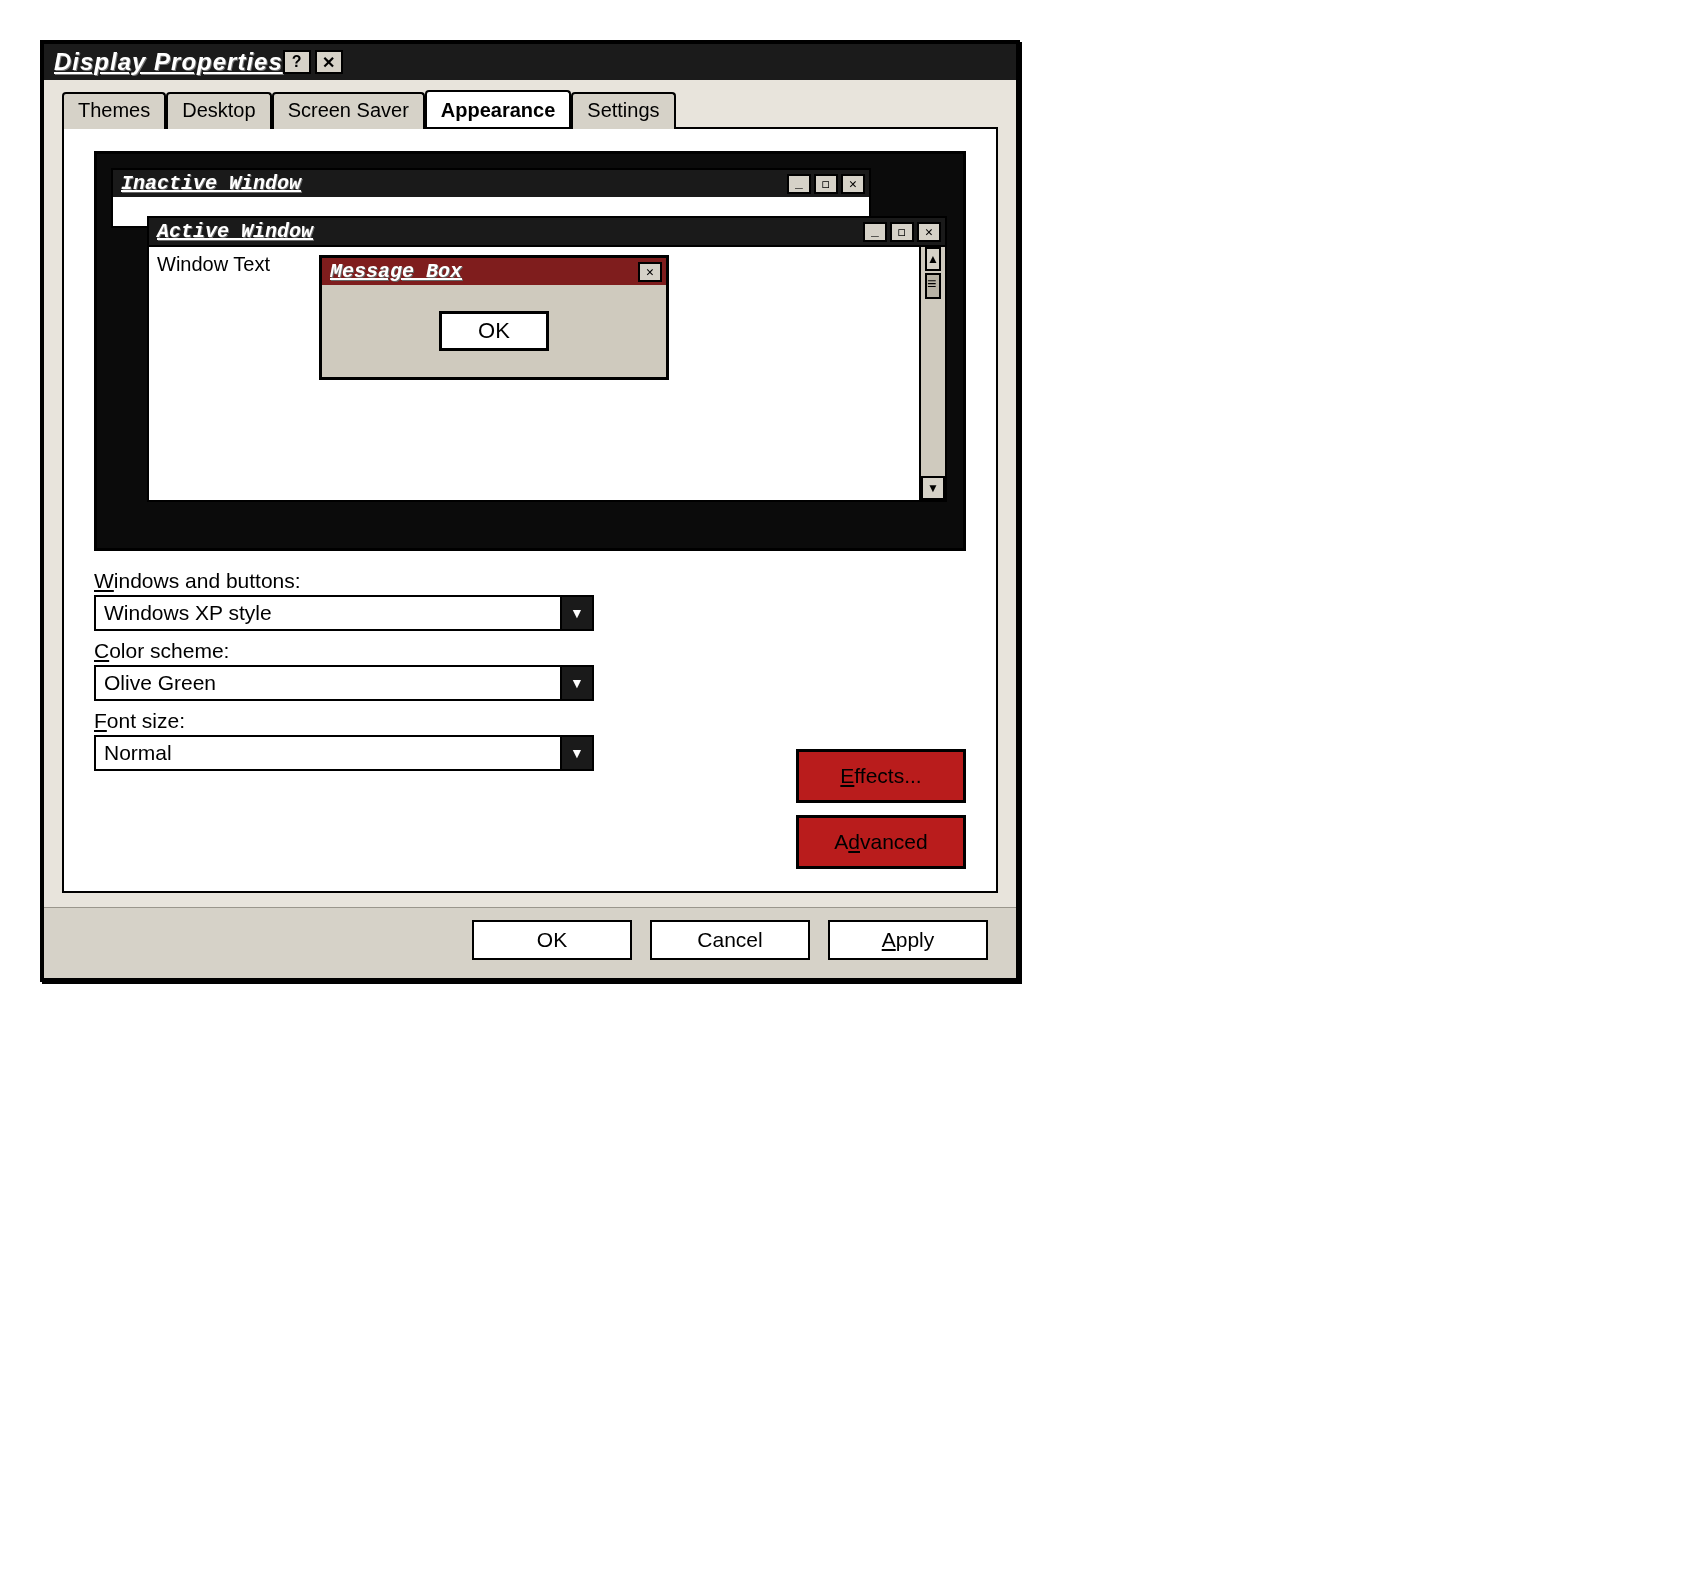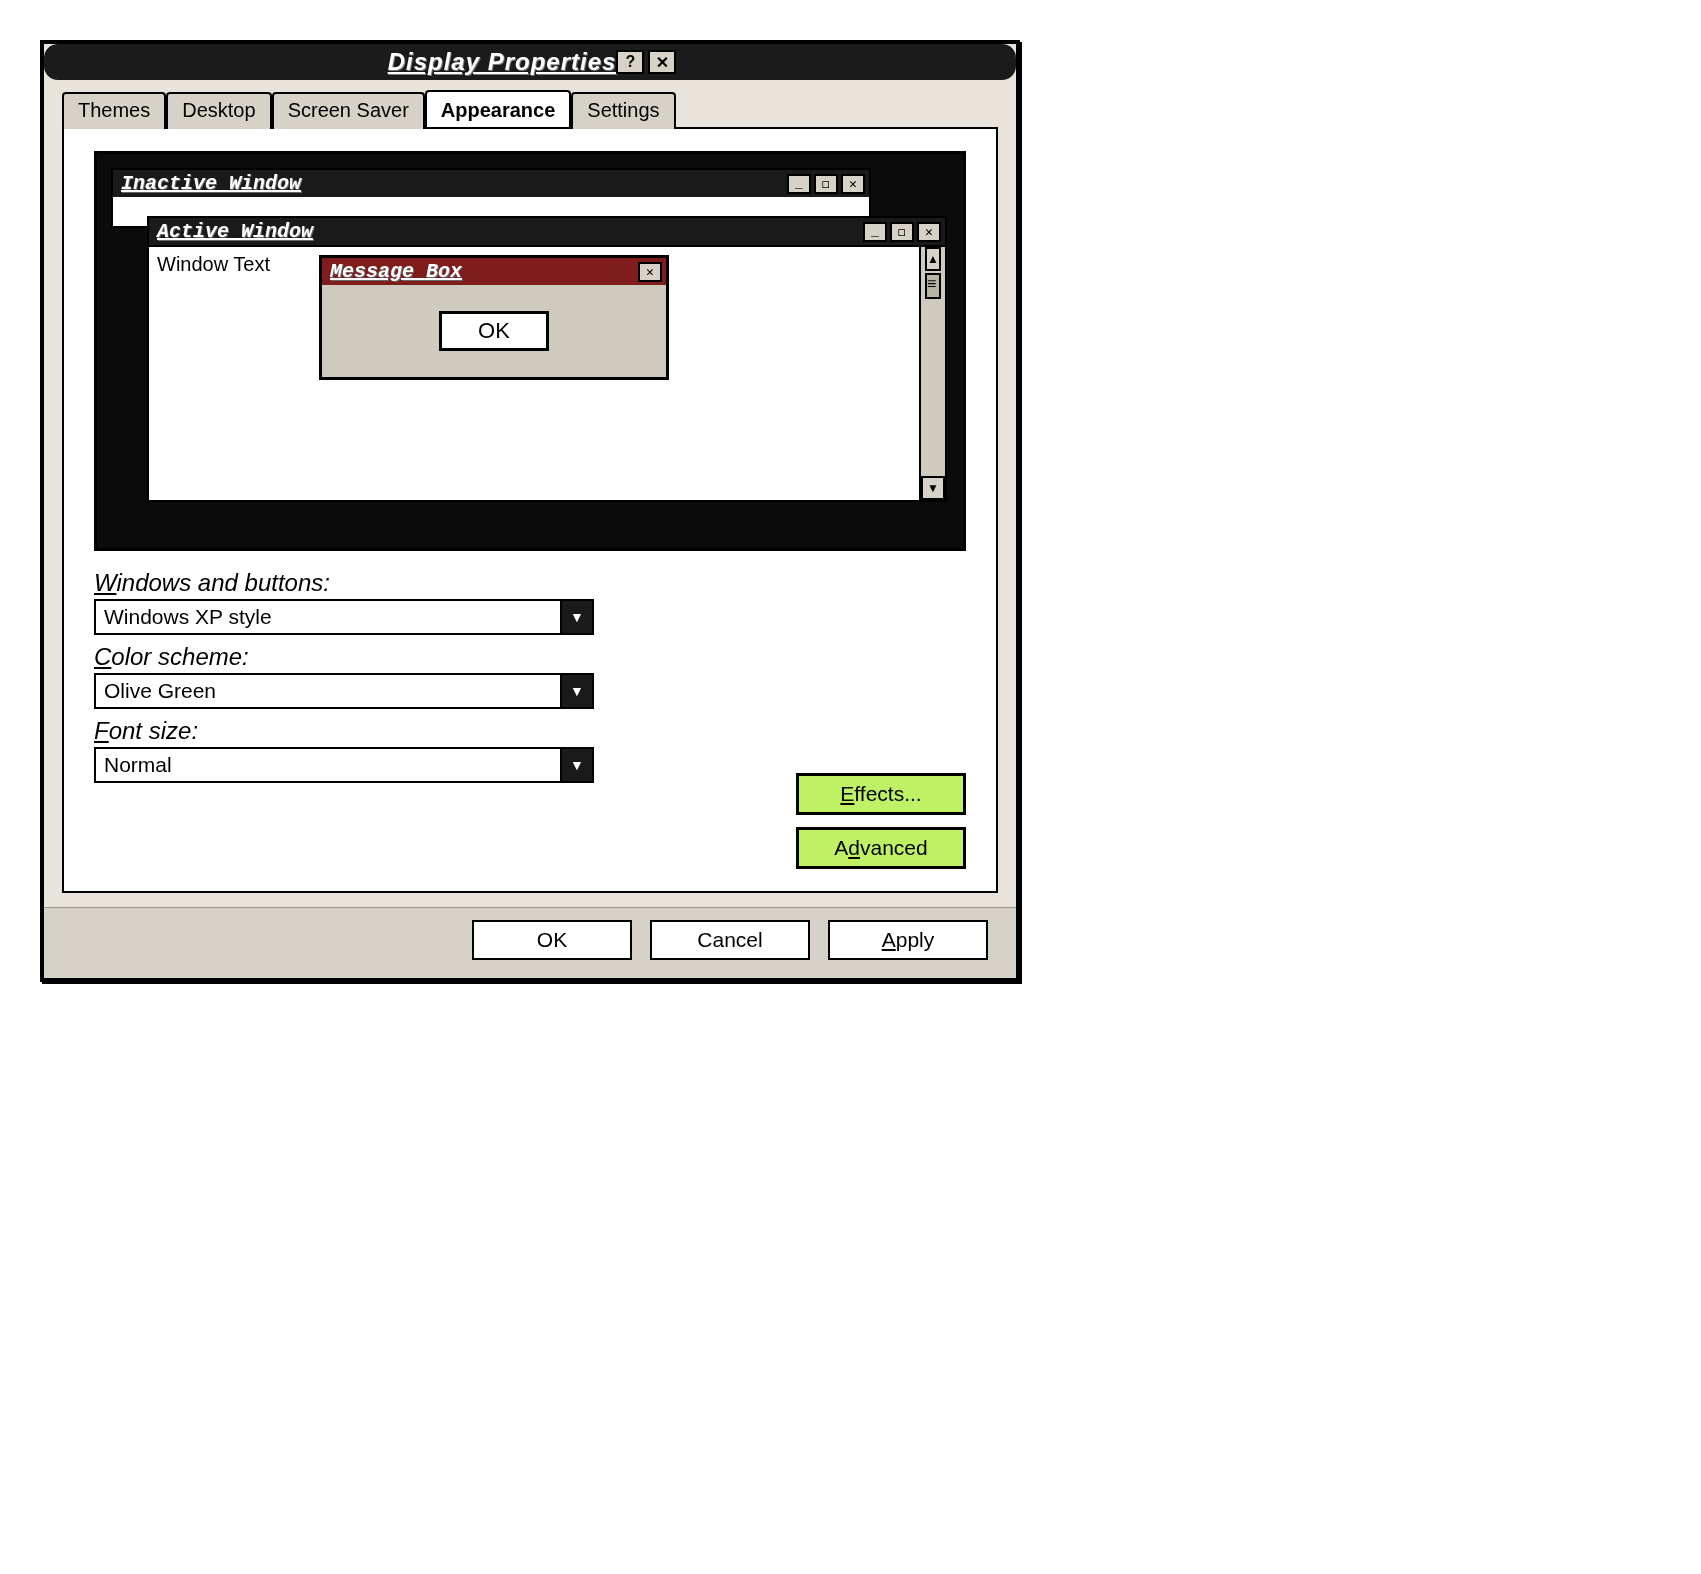--- a/index.html
+++ b/index.html
@@ -12,25 +12,24 @@
   }
   .dialog {
     width: 980px;
     border: 4px solid #000;
     background: #e8e4dc;
     box-shadow: 2px 2px 0 #000;
   }
   .titlebar {
     display: flex;
     align-items: center;
-    justify-content: center;
+    justify-content: flex-start;
     padding: 4px 6px;
     background: #1b1b1b;
     color: #fff;
-    border-radius: 14px;
   }
   .titlebar .title {
     font-size: 24px;
     font-weight: bold;
     font-style: italic;
     text-decoration: underline;
     letter-spacing: 1px;
     text-shadow: 1px 1px 0 #777;
     padding-left: 4px;
   }
@@ -182,23 +181,22 @@
   .msg-ok {
     border: 3px solid #000;
     background: #fff;
     padding: 4px 36px;
     font-size: 22px;
     cursor: pointer;
   }
   
   .field { margin-top: 8px; }
   .field-label {
-    font-size: 24px;
+    font-size: 21px;
     margin-bottom: 2px;
-    font-style: italic;
   }
   .combo {
     display: flex;
     width: 500px;
     border: 2px solid #000;
     background: #fff;
   }
   .combo .value {
     flex: 1;
     padding: 4px 8px;
@@ -217,22 +215,22 @@
   .right-btns {
     position: absolute;
     right: 0;
     bottom: 0;
     display: flex;
     flex-direction: column;
     gap: 12px;
   }
   .btn {
     border: 3px solid #000;
-    background: #bef264;
-    padding: 6px 22px;
+    background: #b91c1c;
+    padding: 12px 22px;
     font-size: 21px;
     cursor: pointer;
     min-width: 170px;
     text-align: center;
   }
   .lower-panel {
     position: relative;
     min-height: 300px;
   }
   

